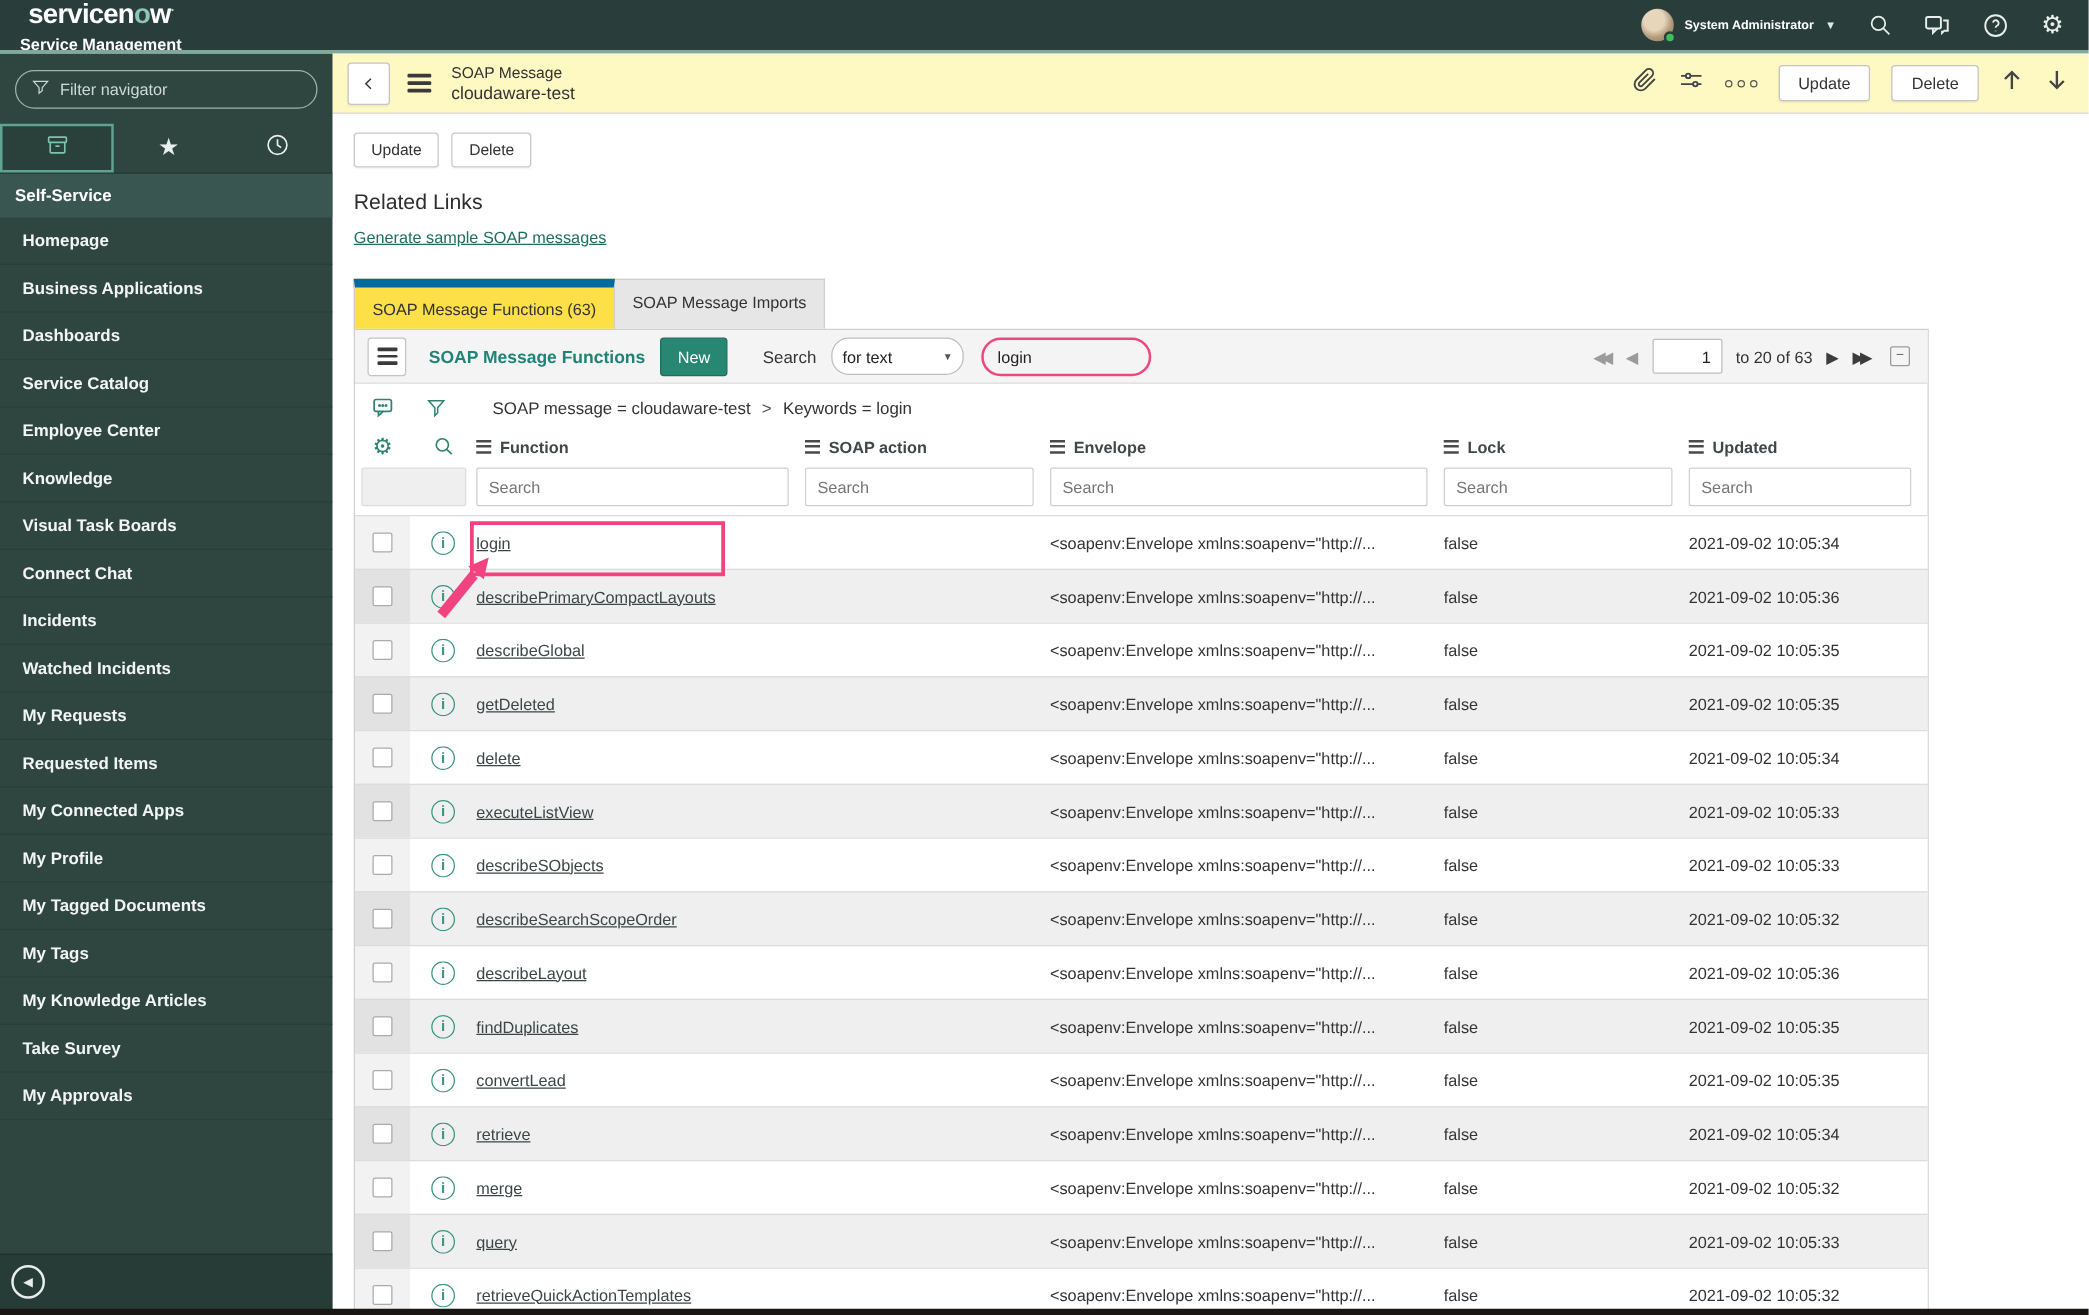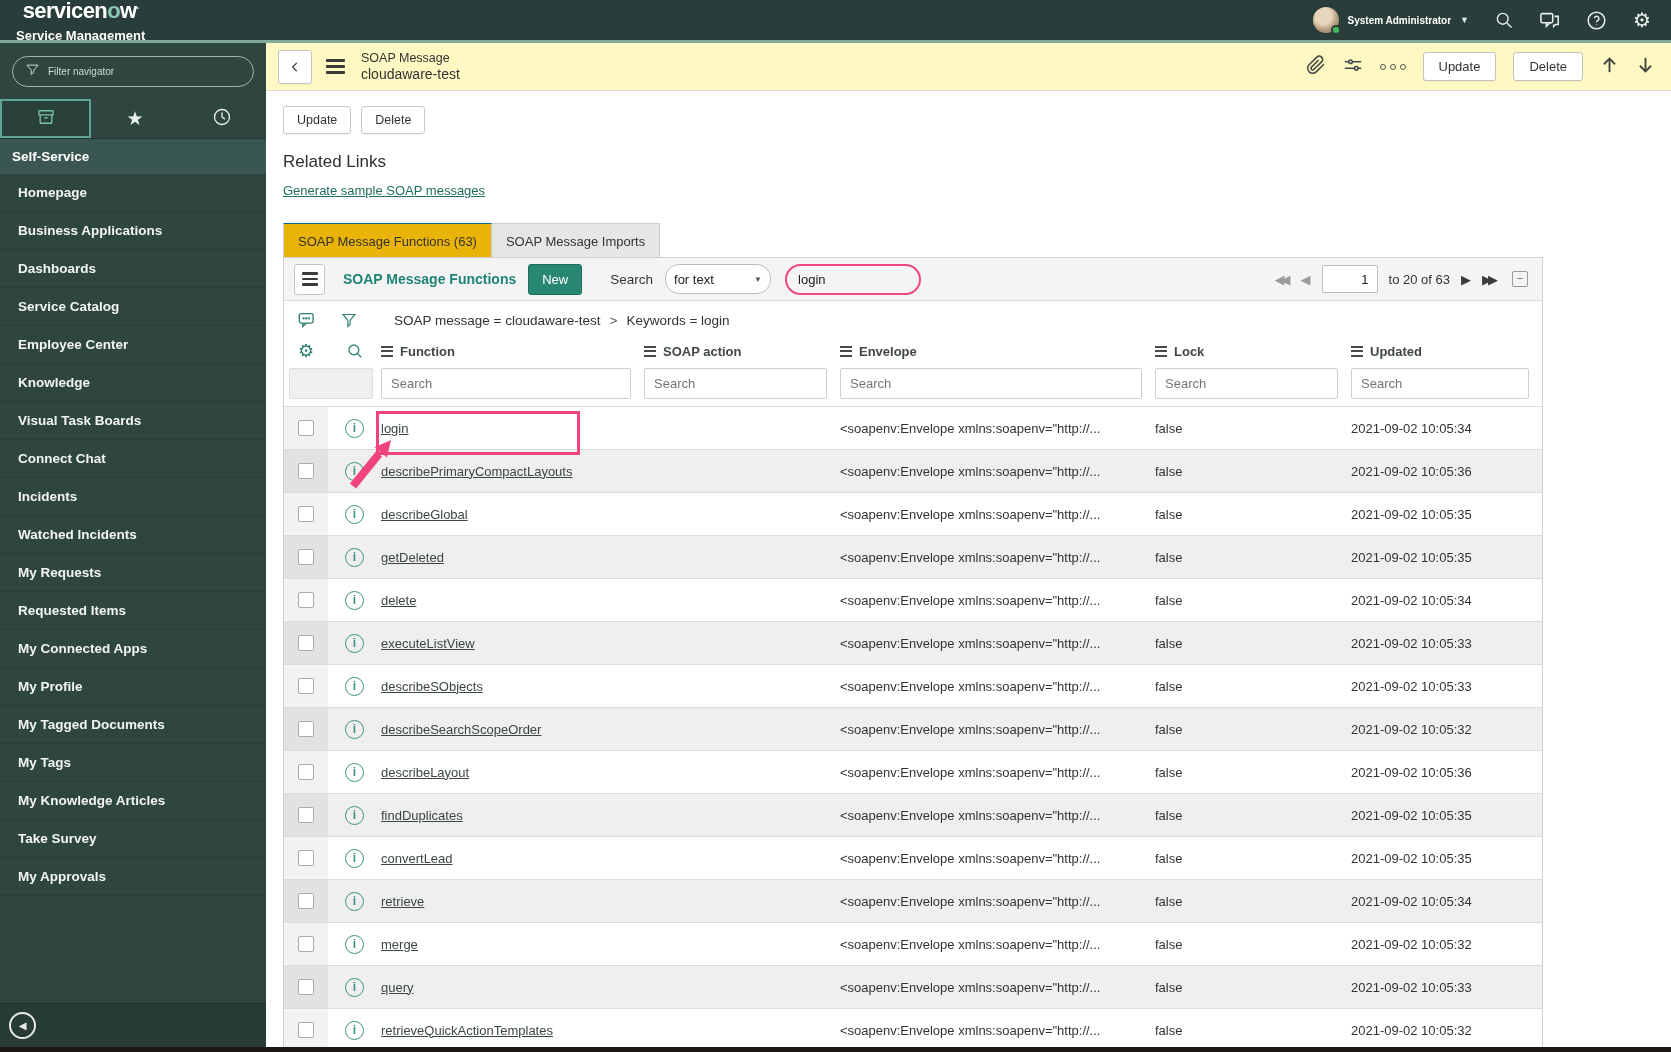--- a/index.html
+++ b/index.html
@@ -26,21 +26,21 @@
 
   .accent-line { height:3px; background:#7FA99B; flex:0 0 auto; }
 
   .main { flex:1 1 auto; display:flex; min-height:0; }
 
   
   .sidebar { width:266px; flex:0 0 266px; background:#2E463F; position:relative; overflow:hidden; }
   .filter-wrap { padding:13px 12px 12px; }
   .filter-pill { display:flex; align-items:center; gap:8px; border:1px solid #9FB4AD; border-radius:16px; height:31px; padding:0 12px; }
   .filter-pill svg { stroke:#CBD8D3; fill:none; stroke-width:1.6; flex:0 0 auto; }
-  .filter-pill input { background:transparent; border:none; outline:none; color:#E9F0EE; font-size:10px; width:100%; }
+  .filter-pill input { background:transparent; border:none; outline:none; color:#E9F0EE; font-size:13px; width:100%; }
   .filter-pill input::placeholder { color:#CFDAD6; }
   .side-tabs { display:flex; height:40px; border-bottom:1px solid #223630; }
   .side-tab { flex:1; display:flex; align-items:center; justify-content:center; }
   .side-tab.active { border:2px solid #5FA392; background:#2A403B; }
   .side-tab svg { fill:none; stroke-width:1.6; }
   .star-glyph { color:#E9EFED; font-size:19px; line-height:19px; }
   .menu-section { background:#3A5650; color:#FFFFFF; font-size:13.5px; font-weight:600; padding:10px 12px; }
   .menu-item { padding:11px 18px; color:#F2F5F4; font-size:13.5px; font-weight:600; border-bottom:1px solid #283E38; cursor:pointer; }
   .sidebar-footer { position:absolute; bottom:5px; left:0; right:0; height:44px; background:#273C37; border-top:1px solid #1F312C; display:flex; align-items:center; padding-left:9px; }
   .collapse-circle { width:27px; height:27px; border-radius:50%; border:2px solid #E8EDEB; color:#E8EDEB; font-size:10px; display:flex; align-items:center; justify-content:center; }
@@ -61,21 +61,21 @@
   .more-dots i { width:6px; height:6px; border:1.5px solid #555; border-radius:50%; }
   .hdr-btn { background:#fff; border:1px solid #C4C4C4; border-radius:3px; padding:6px 15px; font-size:13px; color:#333; cursor:pointer; box-shadow:0 1px 1px rgba(0,0,0,.05); }
 
   .content-body { position:relative; padding:15px 0 0 17px; flex:1 1 auto; min-height:0; }
   .action-row { display:flex; gap:10px; }
   .small-btn { background:#fff; border:1px solid #C9C9C9; border-radius:3px; padding:6px 13px; font-size:12.5px; color:#333; cursor:pointer; box-shadow:0 1px 1px rgba(0,0,0,.04); }
   .related-title { font-size:17px; font-weight:400; color:#2E2E2E; margin:18px 0 9px; }
   .sample-link { color:#1F6E5E; font-size:13px; text-decoration:underline; cursor:pointer; display:inline-block; }
   .tab-row { display:flex; margin-top:24px; }
   .tab { padding:10px 14px 8px; font-size:13px; color:#333; cursor:pointer; }
-  .tab.active { background:#eab308; border:1px solid #CFCFCF; border-bottom:none; border-top:1px solid #0369a1; position:relative; z-index:2; }
+  .tab.active { background:#fde047; border:1px solid #CFCFCF; border-bottom:none; border-top:7px solid #0369a1; position:relative; z-index:2; }
   .tab.inactive { background:#E6E6E6; border:1px solid #CFCFCF; border-left:none; border-bottom:none; }
 
   
   .list-box { width:1260px; border:1px solid #CFCFCF; background:#fff; position:relative; }
   .list-toolbar { height:43px; background:#F4F4F4; border-bottom:1px solid #DDDDDD; display:flex; align-items:center; padding:0 10px; gap:12px; }
   .lt-menu-btn { width:31px; height:31px; background:#fff; border:1px solid #C4C4C4; border-radius:3px; display:flex; align-items:center; justify-content:center; cursor:pointer; }
   .lt-menu-btn .bars i { width:16px; height:2.5px; }
   .list-title { color:#1F8476; font-weight:700; font-size:14px; margin-left:6px; }
   .new-btn { background:#278772; color:#fff; border:1px solid #1F6E5C; border-radius:3px; padding:7px 13px; font-size:13px; cursor:pointer; }
   .search-label { font-size:13.5px; color:#333; margin-left:16px; }

